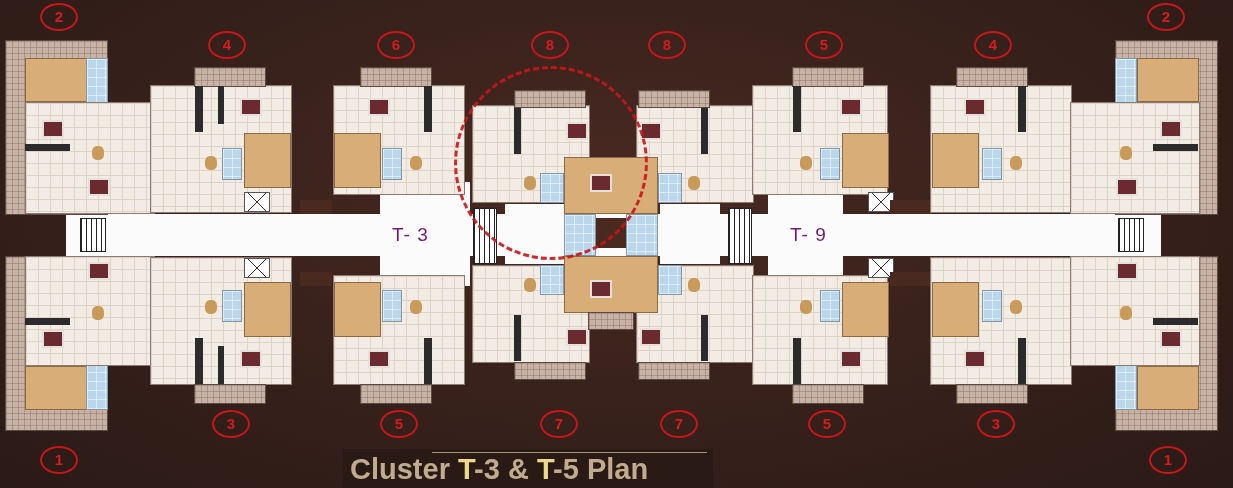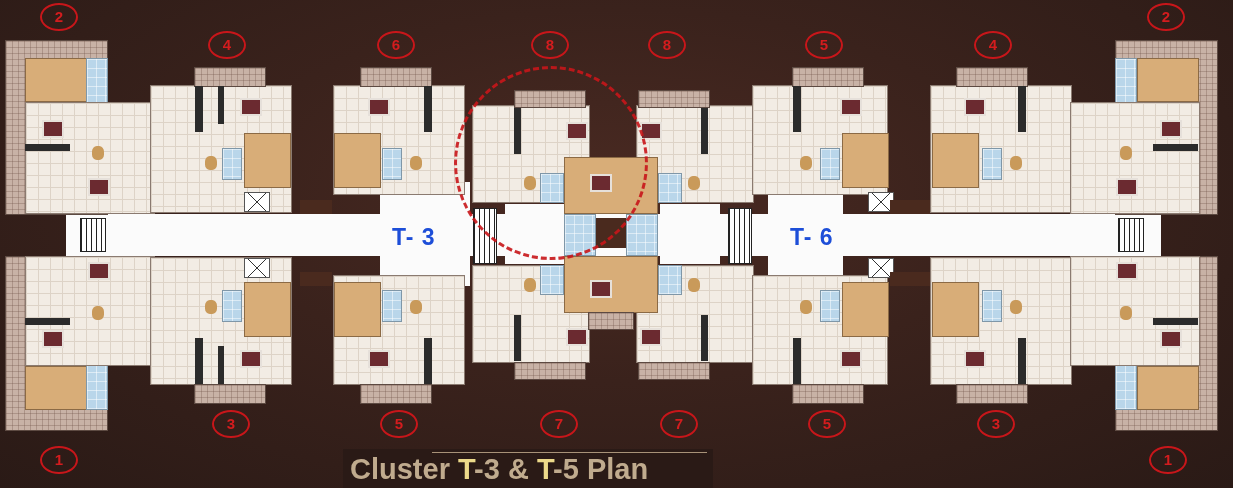--- a/index.html
+++ b/index.html
@@ -24,21 +24,21 @@
   .bath{position:absolute;background-color:#b9d6ea;
     background-image:linear-gradient(rgba(255,255,255,.5) 1px,transparent 1px),linear-gradient(90deg,rgba(255,255,255,.5) 1px,transparent 1px);
     background-size:9px 9px;border:1px solid #7f97a8;box-sizing:border-box;}
   .bed{position:absolute;width:18px;height:14px;background:#6b2a30;border:2px solid #e6e0da;box-sizing:content-box;}
   .kitchen{position:absolute;background:#2b2b2b;}
   .table{position:absolute;width:12px;height:14px;background:#c99a5a;border-radius:40%;}
   .stairs{position:absolute;background:repeating-linear-gradient(90deg,#222 0 1px,#fff 1px 5px);border:1px solid #222;box-sizing:border-box;}
   .shaft{position:absolute;background:#fff;border:1px solid #555;box-sizing:border-box;
     background-image:linear-gradient(45deg,transparent 49%,#333 49%,#333 51%,transparent 51%),linear-gradient(-45deg,transparent 49%,#333 49%,#333 51%,transparent 51%);}
   .duct{position:absolute;background:#4a2a1e;}
-  .tower-label{position:absolute;color:#1d4ed8;font-weight:bold;font-size:23px;letter-spacing:1px;}
+  .tower-label{position:absolute;color:#701a75;font-weight:normal;font-size:19px;letter-spacing:1px;}
   .highlight{position:absolute;border:3px dashed #c8161a;border-radius:50%;box-sizing:border-box;opacity:.9;}
   .caption-bar{position:absolute;left:343px;top:449px;width:370px;height:39px;background:#2a1a16;}
   .caption-line{position:absolute;left:432px;top:452px;width:275px;height:1px;background:#a89278;}
   .caption{position:absolute;left:350px;top:453px;font-size:29px;font-weight:bold;color:#c0ab8e;white-space:nowrap;}
   .caption .hl{color:#ecd98a;}
 </style>
 </head>
 <body>
 
 <div class="abs" style="left:0;top:0;width:1233px;height:445px;">
@@ -196,21 +196,21 @@
   <div class="bath" style="left:1115px;top:344px;width:22px;height:66px;"></div>
   <div class="tile" style="left:1070px;top:256px;width:130px;height:110px;"></div>
   <div class="bed" style="left:1160px;top:330px;"></div>
   <div class="kitchen" style="left:1153px;top:318px;width:45px;height:7px;"></div>
   <div class="table" style="left:1120px;top:306px;"></div>
   <div class="bed" style="left:1116px;top:262px;"></div>
 
   <div class="stairs" style="left:1118px;top:218px;width:26px;height:34px;"></div>
 
   <div class="tower-label" style="left:392px;top:224px;">T- 3</div>
-  <div class="tower-label" style="left:790px;top:224px;">T- 6</div>
+  <div class="tower-label" style="left:790px;top:224px;">T- 9</div>
 
   <div class="highlight" style="left:454px;top:66px;width:194px;height:194px;"></div>
 </div>
 
 <div class="badge" style="left:40px;top:3px;">2</div>
 <div class="badge" style="left:208px;top:31px;">4</div>
 <div class="badge" style="left:377px;top:31px;">6</div>
 <div class="badge" style="left:531px;top:31px;">8</div>
 <div class="badge" style="left:648px;top:31px;">8</div>
 <div class="badge" style="left:805px;top:31px;">5</div>

